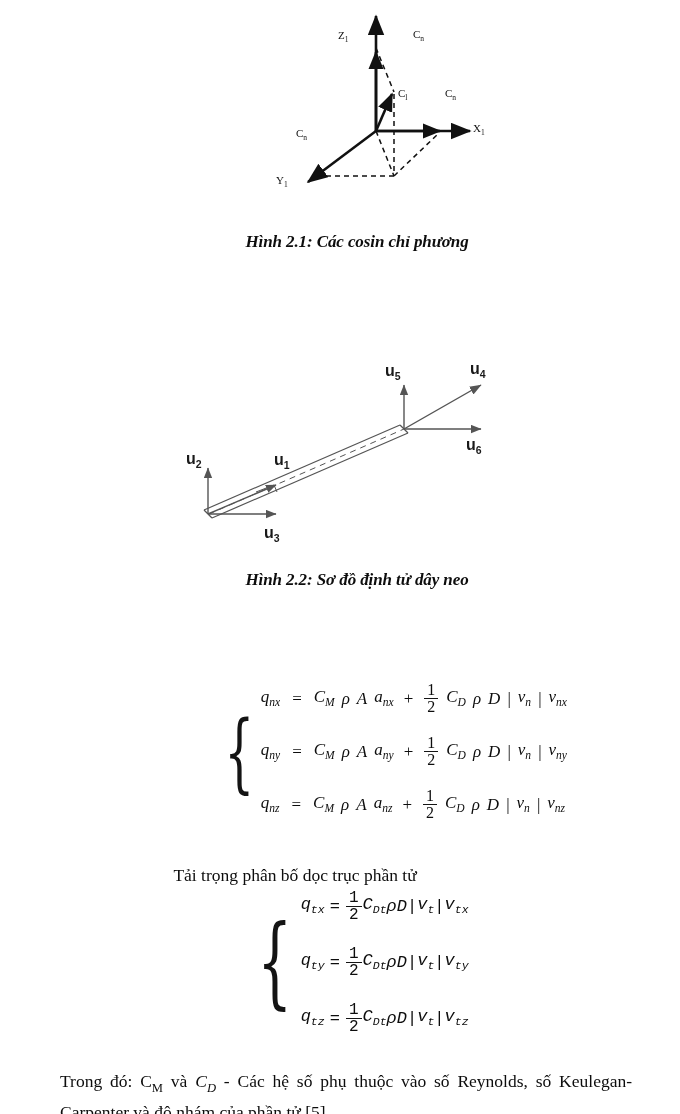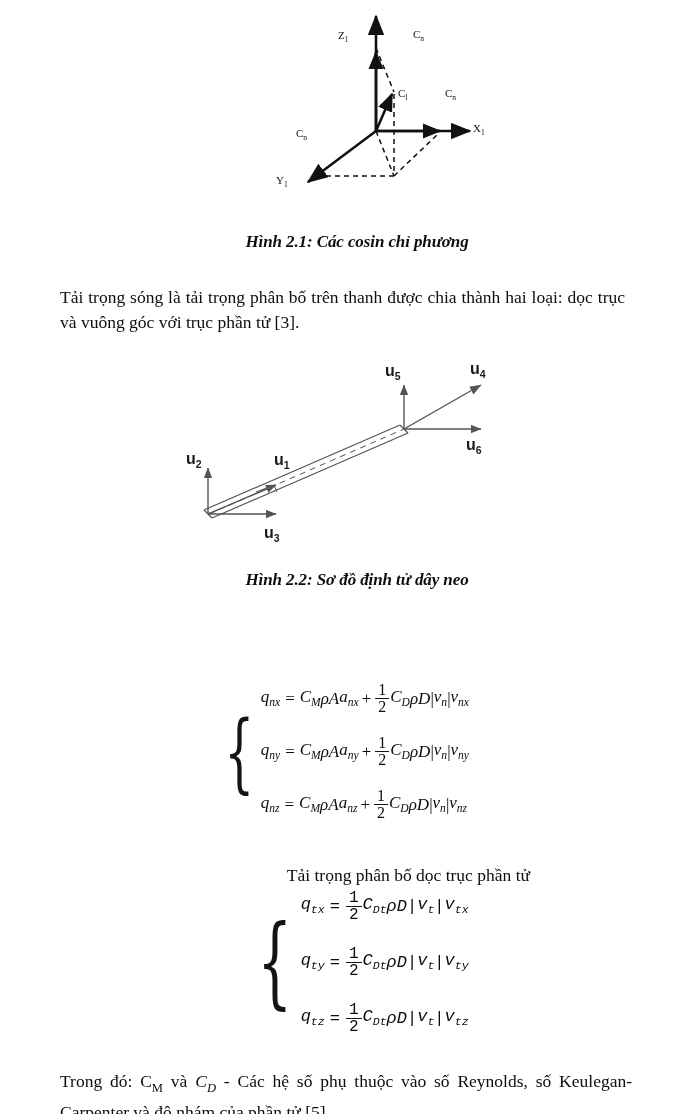--- a/index.html
+++ b/index.html
@@ -59,21 +59,21 @@
     position: absolute;
     left: 60px;
     width: 565px;
     font-size: 17.5px;
     line-height: 25px;
     text-align: justify;
     text-justify: inter-word;
   }
   #para1 { top: 267px; }
   #para2 { top: 610px; }
-  #para3 { top: 845px; width: 470px; text-align: right; }
+  #para3 { top: 845px; width: 470px; text-align: center; }
   #para4 { top: 1051px; width: 572px; }
 
   sub { font-size: 0.72em; }
   .italic { font-style: italic; }
 
   
   .fig2 {
     position: absolute;
     left: 178px;
     top: 352px;
@@ -115,21 +115,21 @@
     justify-content: center;
   }
   .eqrow {
     display: flex;
     align-items: center;
     font-style: italic;
     font-size: 17px;
     white-space: nowrap;
     font-family: "Liberation Serif", "DejaVu Serif", serif;
   }
-  #eq1 .eqrow { height: 53px; }
+  #eq1 .eqrow { height: 53px; gap: 7px; }
   #eq2 .eqrow { height: 56px; font-family: Liberation Mono, monospace; }
 
   .eqrow .op { font-style: normal; padding: 0 3px; }
   .eqrow .eq-sym { font-style: normal; padding: 0 5px; }
   .eqrow var { font-style: italic; }
   .eqrow sub { font-size: 0.68em; font-style: italic; }
 
   .frac {
     display: inline-flex;
     flex-direction: column;
@@ -185,21 +185,20 @@
 
       <text class="fig-label" x="155" y="34">C<tspan class="sub" dy="3">n</tspan></text>
       <text class="fig-label" x="140" y="93">C<tspan class="sub" dy="3">l</tspan></text>
       <text class="fig-label" x="187" y="93">C<tspan class="sub" dy="3">n</tspan></text>
       <text class="fig-label" x="38" y="133">C<tspan class="sub" dy="3">n</tspan></text>
     </svg>
   </div>
 
   <div class="caption" id="cap1">Hình 2.1: Các cosin chỉ phương</div>
 
-  <p class="para" id="para1">Tải trọng sóng là tải trọng phân bố trên thanh được chia  thành hai loại: dọc trục và vuông góc với trục phần tử [3].</p>
 
   <div class="fig2">
     <svg width="345" height="195" viewBox="0 0 345 195">
       <defs>
         <marker id="bh" markerWidth="9" markerHeight="9" refX="7.2" refY="3" orient="auto" markerUnits="strokeWidth">
           <path d="M0,0 L7.6,3 L0,6 z" fill="#555"></path>
         </marker>
         <marker id="bh2" markerWidth="10" markerHeight="10" refX="8" refY="3.2" orient="auto" markerUnits="strokeWidth">
           <path d="M0,0 L8.4,3.2 L0,6.4 z" fill="#555"></path>
         </marker>

